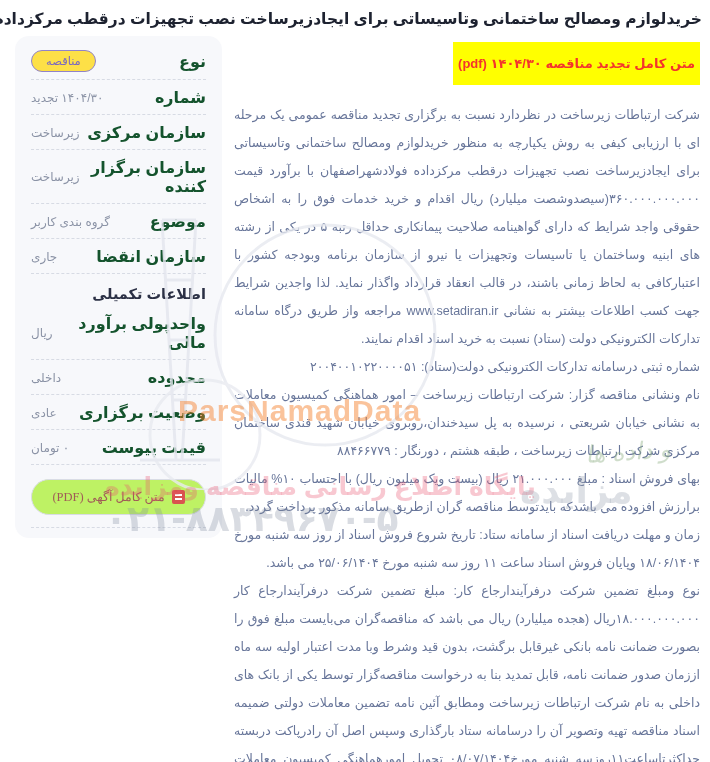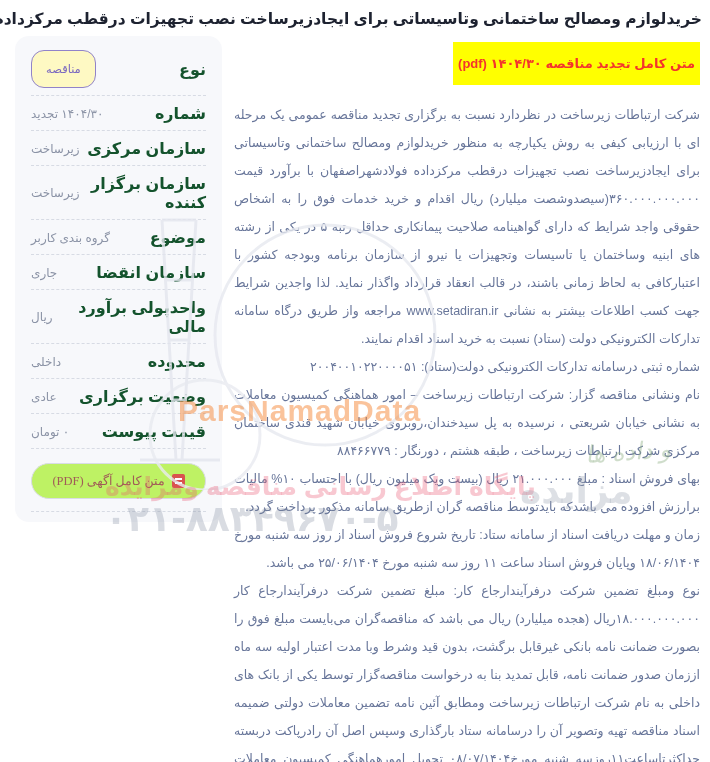--- a/index.html
+++ b/index.html
@@ -35,21 +35,21 @@
   }
   .info-row {
     display:flex; justify-content:space-between; align-items:center;
     padding:8px 0 7px 0; border-bottom:1px dashed #d7dbe4; min-height:31px;
   }
   .info-row:last-of-type { border-bottom:1px dashed #d7dbe4; }
   .info-label { font-size:16px; font-weight:bold; color:#14532d; }
   .info-value { font-size:12px; color:#8b93a6; }
   .badge {
     display:inline-block; border:1px solid #9183c9; color:#7a68c0;
-    background:#fef9c3; border-radius:13px; padding:11px 14px;
+    background:#fde047; border-radius:13px; padding:3px 14px;
     font-size:11.5px;
   }
   .section-title {
     font-size:14.5px; font-weight:bold; color:#2b3045;
     text-align:right; padding:12px 0 4px 0;
   }
   .pdf-button {
     margin-top:14px; height:36px; width:100%;
     border:1px solid #d9dce5; border-radius:18px; background:#bef264;
     display:flex; align-items:center; justify-content:center; gap:7px;
@@ -144,20 +144,21 @@
     </div>
     <div class="info-row">
       <span class="info-label">موضوع</span>
       <span class="info-value">گروه بندی کاربر</span>
     </div>
     <div class="info-row">
       <span class="info-label">سازمان انقضا</span>
       <span class="info-value">جاری</span>
     </div>
 
+    <div class="section-title">اطلاعات تکمیلی</div>
 
     <div class="info-row">
       <span class="info-label">واحدپولی برآورد مالی</span>
       <span class="info-value">ریال</span>
     </div>
     <div class="info-row">
       <span class="info-label">محدوده</span>
       <span class="info-value">داخلی</span>
     </div>
     <div class="info-row">

